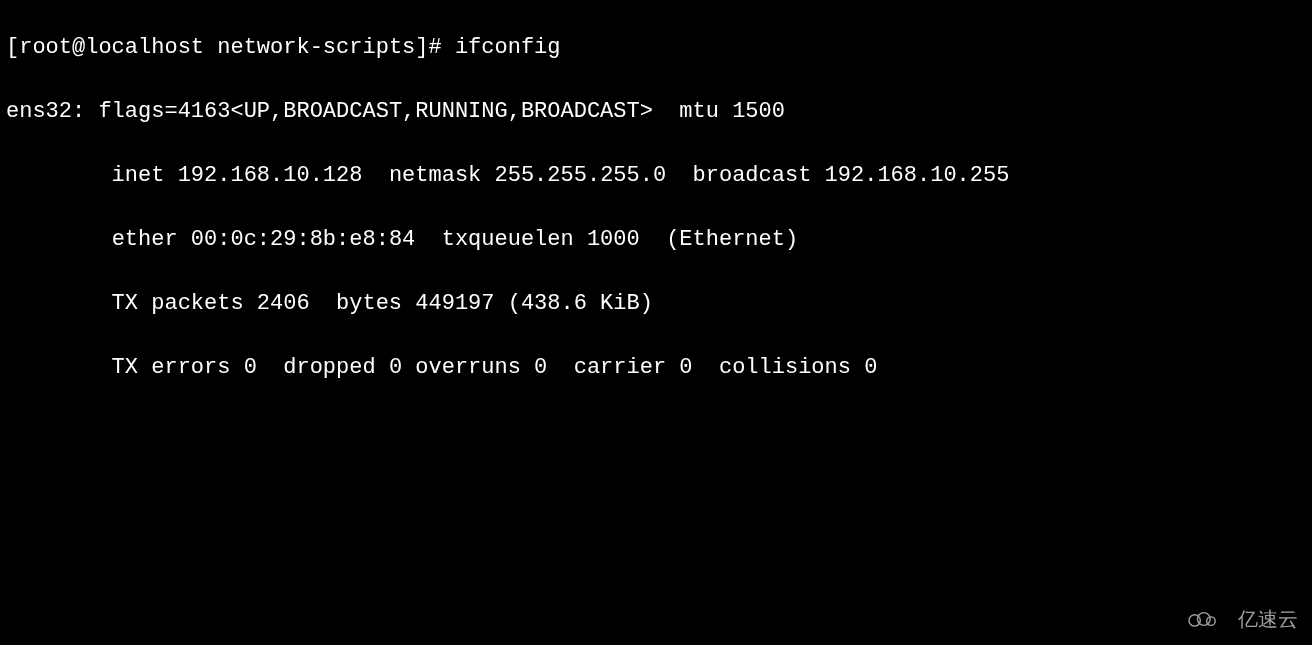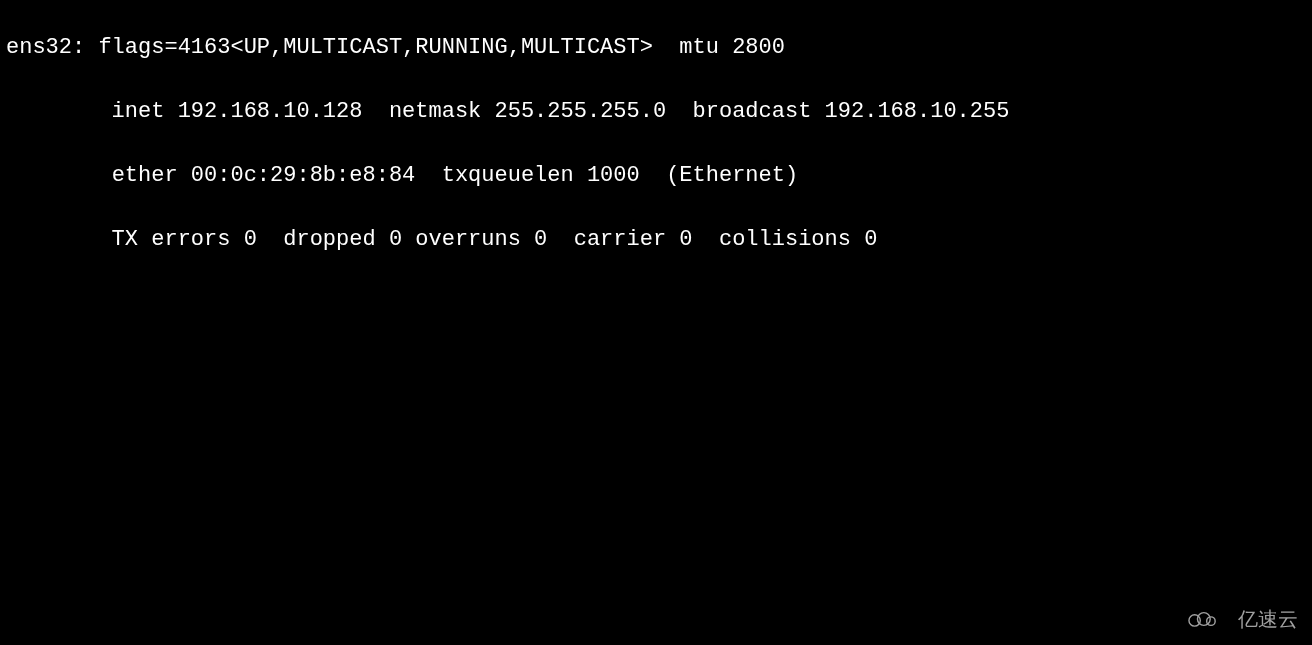--- a/index.html
+++ b/index.html
@@ -34,23 +34,25 @@
     width: 34px;
     height: 20px;
     position: relative;
   }
   .wm-icon svg { display:block; }
 </style>
 </head>
 <body>
 
 <div class="terminal">
-<div><span>ens32</span>: flags=<span>4163</span>&lt;<span>UP,MULTICAST,RUNNING,MULTICAST</span>&gt;  mtu <span>2800</span></div>
+<div>[<span>root</span>@<span>localhost</span> <span>network-scripts</span>]<span>#</span> <span>ifconfig</span></div>
+<div><span>ens32</span>: flags=<span>4163</span>&lt;<span>UP,BROADCAST,RUNNING,BROADCAST</span>&gt;  mtu <span>1500</span></div>
 <div>        inet <span>192.168.10.128</span>  netmask <span>255.255.255.0</span>  broadcast <span>192.168.10.255</span></div>
 <div>        <span>ether</span> <span>00:0c:29:8b:e8:84</span>  txqueuelen <span>1000</span>  (<span>Ethernet</span>)</div>
+<div>        TX packets <span>2406</span>  bytes <span>449197</span> (<span>438.6 KiB</span>)</div>
 <div>        TX errors <span>0</span>  dropped <span>0</span> overruns <span>0</span>  carrier <span>0</span>  collisions <span>0</span></div>
 <div> </div>
 
 
 
 
 
 
 
 

